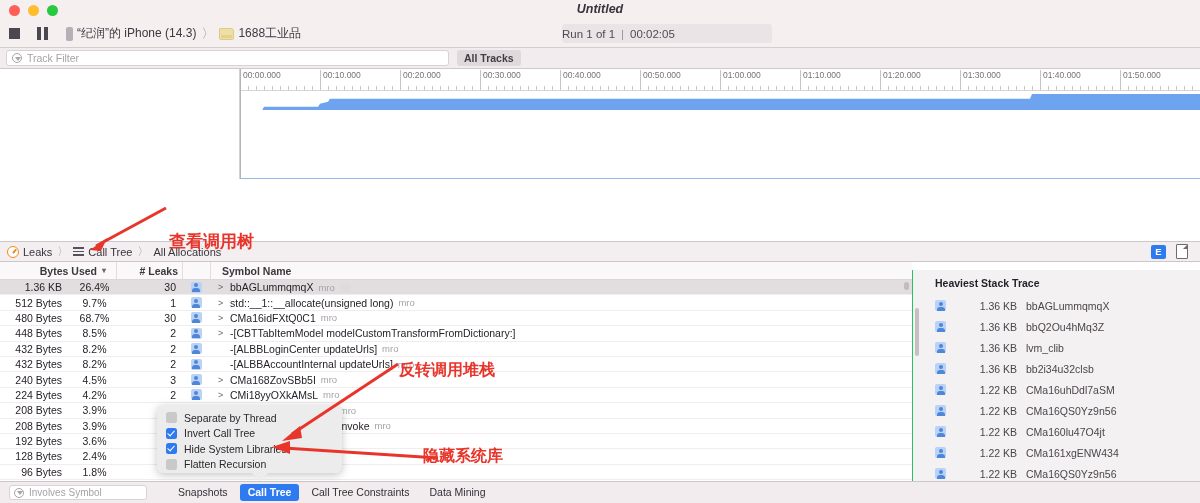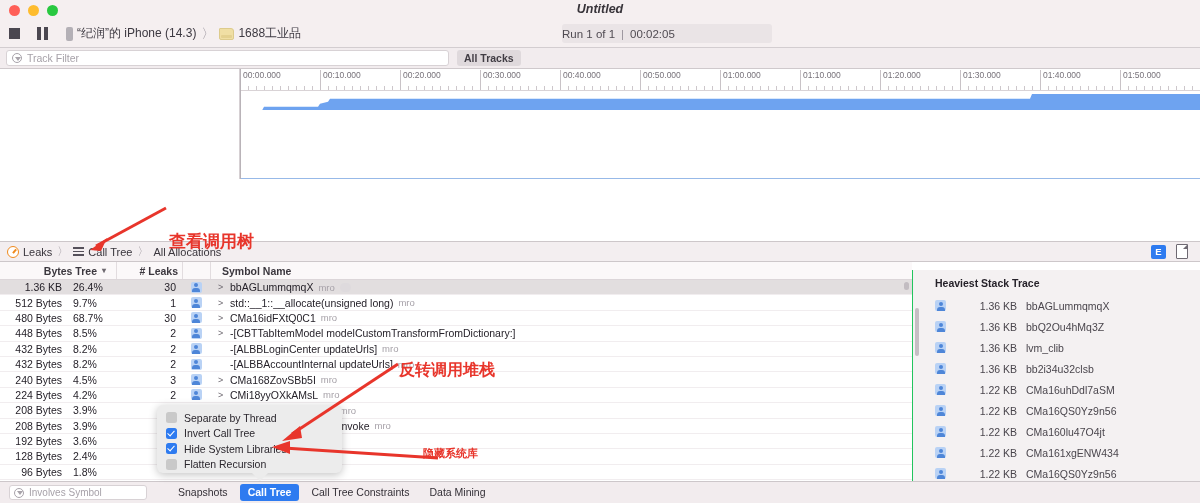--- a/index.html
+++ b/index.html
@@ -152,21 +152,21 @@
   }
   .tl-blank { position: absolute; left: 0; top: 110px; width: 1200px; height: 58px; background: #ffffff; }
 
   
   .anno {
     position: absolute; color: #e8352b; font-weight: bold; z-index: 40;
     font-family: "Liberation Sans", sans-serif; white-space: nowrap;
   }
   .anno.a1 { left: 169px; top: 202px; font-size: 17px; margin-top: 28px; }
   .anno.a2 { left: 399px; top: 360px; font-size: 16px; }
-  .anno.a3 { left: 408px; top: 446px; font-size: 11px; padding-left: 15px; }
+  .anno.a3 { left: 408px; top: 446px; font-size: 16px; padding-left: 15px; }
   .arrow-svg { position: absolute; z-index: 39; pointer-events: none; }
 
   
   .detail-top-bar {
     position: absolute; top: 241px; left: 0; width: 1200px; height: 21px;
     background: #f3eef0; border-top: 1px solid #cdc7ca; border-bottom: 1px solid #cdc7ca;
     display: flex; align-items: center;
   }
   .crumbs { display: flex; align-items: center; gap: 3px; padding-left: 7px; }
   .crumb { display: flex; align-items: center; gap: 4px; font-size: 11px; color: #39353c; }
@@ -207,21 +207,21 @@
     border-left: 1px solid #e2dcdf; padding-left: 6px; }
   .th.icon-col { width: 28px; border-left: 1px solid #e2dcdf; }
   .th.symbol { flex: 1; padding-left: 11px; border-left: 1px solid #e2dcdf; }
   .sort-caret { font-size: 8px; color: #6d686f; }
   .trow {
     height: 15.4px; display: flex; align-items: center;
     font-size: 10.5px; color: #26222a; border-bottom: 1px solid #f1edef;
   }
   .trow.sel { background: #e2dedf; }
   .c-bytes { width: 68px; text-align: right; padding-right: 6px; }
-  .c-pct { width: 48px; text-align: left; padding-left: 5px; }
+  .c-pct { width: 48px; text-align: center; padding-left: 5px; }
   .c-leaks { width: 66px; text-align: right; padding-right: 6px; }
   .c-icon { width: 28px; display: flex; align-items: center; justify-content: center; }
   .person-chip {
     width: 11px; height: 11px; border-radius: 2px; background: #b9d2f5; position: relative;
   }
   .person-chip:before {
     content: ''; position: absolute; left: 3.5px; top: 1.5px; width: 4px; height: 4px;
     border-radius: 50%; background: #4e86d8;
   }
   .person-chip:after {
@@ -565,21 +565,21 @@
     </div>
     <div class="detail-top-right">
       <div class="e-badge">E</div>
       <div class="page-glyph"></div>
     </div>
   </div>
 
   <div class="table-pane">
     <div class="thead">
       <div class="th bytes">
-        <span>Bytes Tree</span>
+        <span>Bytes Used</span>
         <span class="sort-caret">▾</span>
       </div>
       <div class="th leaks-col"># Leaks</div>
       <div class="th icon-col"></div>
       <div class="th symbol">Symbol Name</div>
     </div>
     <div id="table-body">
         <div class="trow sel">
           <div class="c-bytes">1.36 KB</div>
           <div class="c-pct">26.4%</div>

